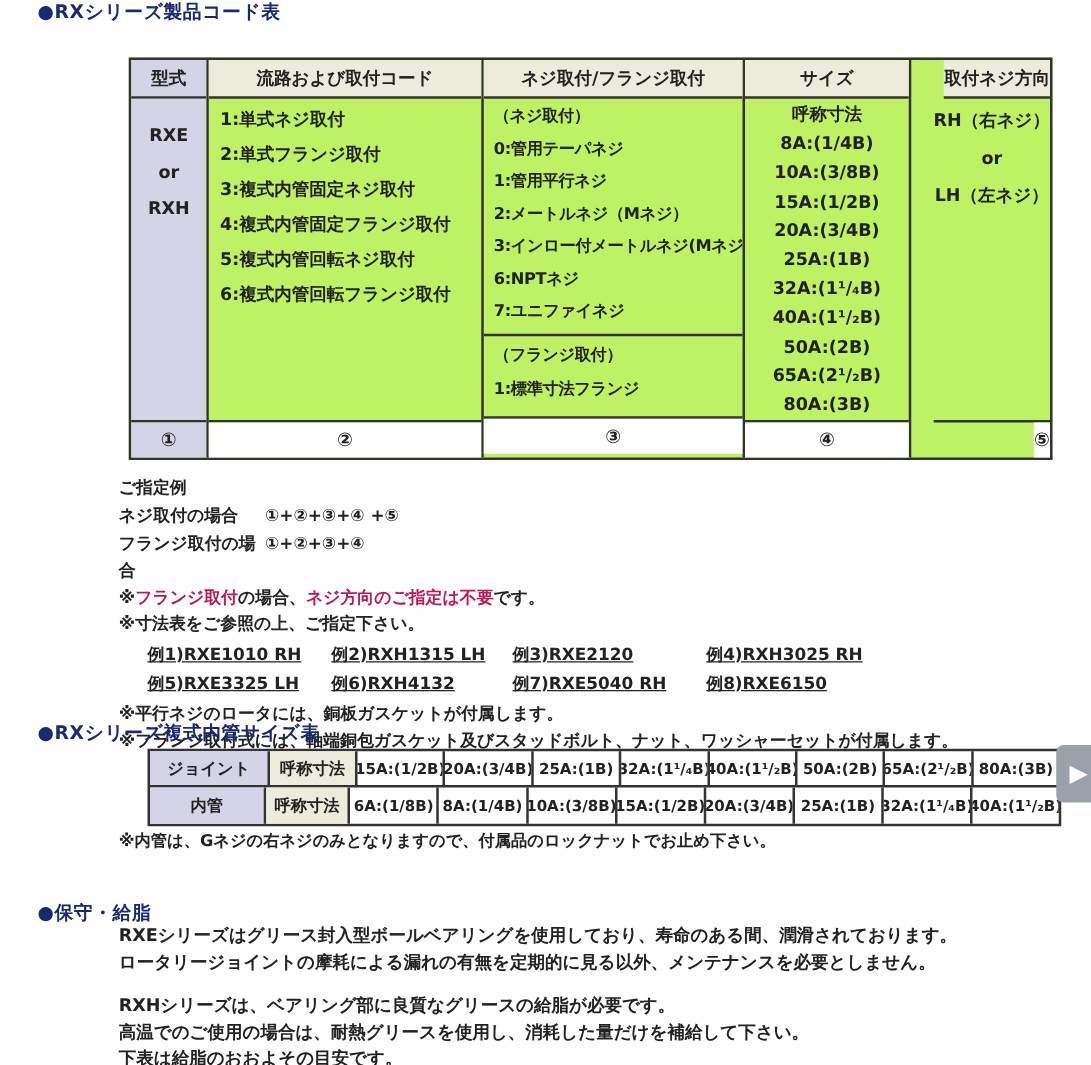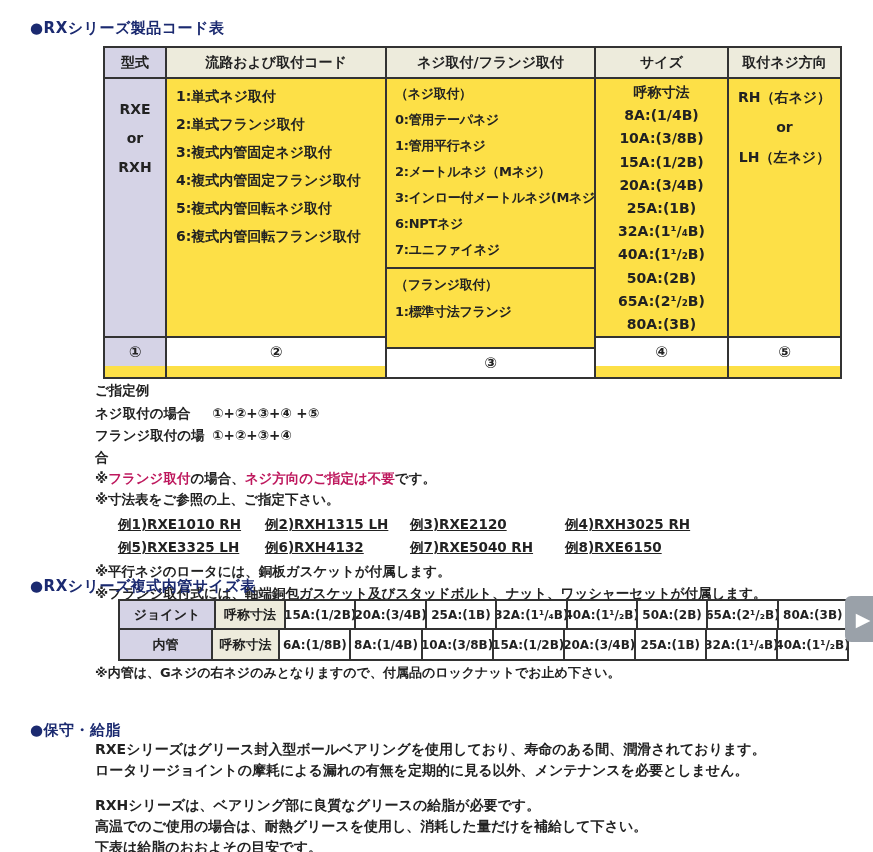--- a/index.html
+++ b/index.html
@@ -11,44 +11,44 @@
     font-weight: bold;
     overflow: hidden;
   }
   .page { position: relative; width: 873px; height: 852px; background: #fff; overflow: hidden; }
 
   .sec-title {
     position: absolute; left: 30px;
     color: #1b2a70; font-size: 15px; font-weight: bold;
     letter-spacing: 0.5px;
   }
-  .t1-title { top: 19px; }
+  .t1-title { top: 0; }
   .t2-title { top: 577px; }
   .maint-title { top: 721px; }
 
   
   .t1 {
     position: absolute; left: 103px; top: 46px;
-    display: flex; border: 2px solid #333; background: #fde047;
+    display: flex; border: 2px solid #333; background: #bef264;
     font-size: 14px;
   }
   .t1col { display: flex; flex-direction: column; border-right: 2px solid #333; }
-  .t1col:last-child { border-right: none; }
+  .t1col:last-child { border-right: none; align-items: flex-end; }
   .c1 { width: 62px; }  .c2 { width: 220px; } .c3 { width: 209px; }
   .c4 { width: 133px; } .c5 { width: 111px; }
   .th {
     height: 31px; border-bottom: 2px solid #333;
     display: flex; align-items: center; justify-content: center;
     background: #edebdc; font-size: 14px; white-space: nowrap;
   }
   .c1 .th { background: #d5d3e6; }
   .tb { border-bottom: 2px solid #333; overflow: hidden; }
   .tb-full { height: 259px; }
   .tb-c3a { height: 190px; }
-  .tb-c3b { height: 80px; }
+  .tb-c3b { height: 66px; }
   .c1 .tb { background: #d5d3e6; text-align: center; padding-top: 16px; }
   .c1 .line { line-height: 29px; }
   .c2 .tb { padding: 3px 15px 0 9px; }
   .c2 .line { line-height: 28px; white-space: nowrap; }
   .c3 .tb { padding: 2px 0 0 8px; font-size: 13px; }
   .c3 .line { line-height: 26px; white-space: nowrap; letter-spacing: -0.3px; }
   .tb-c3b .line { line-height: 27px; }
   .c4 .tb { text-align: center; padding-top: 2px; }
   .c4 .line { line-height: 23.2px; white-space: nowrap; }
   .c5 .tb { text-align: center; padding-top: 3px; }

